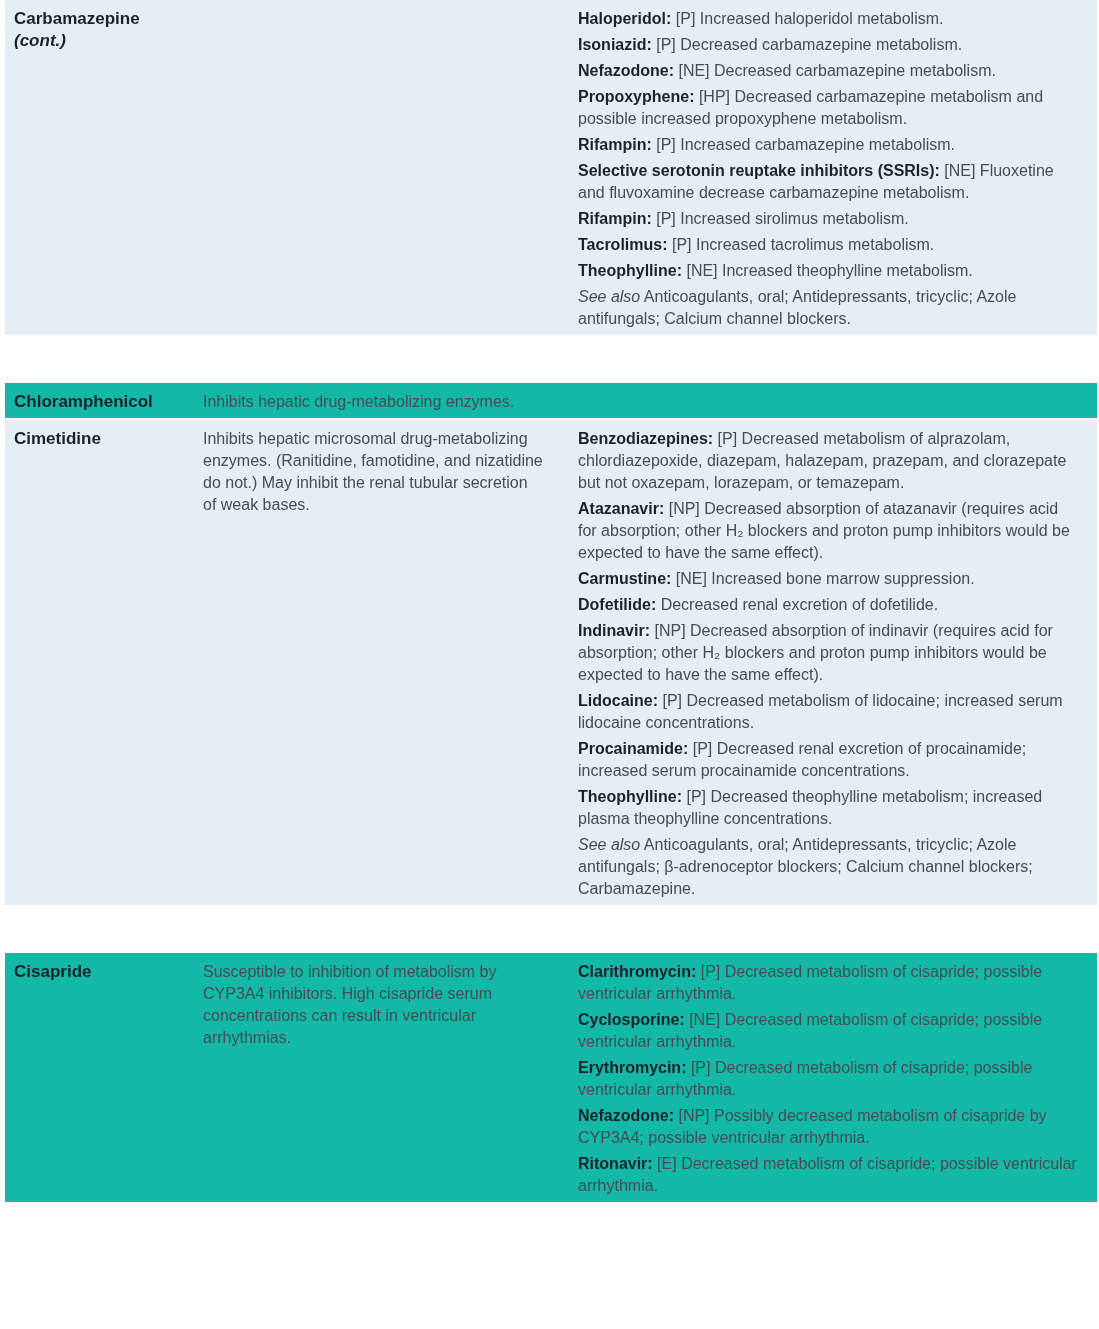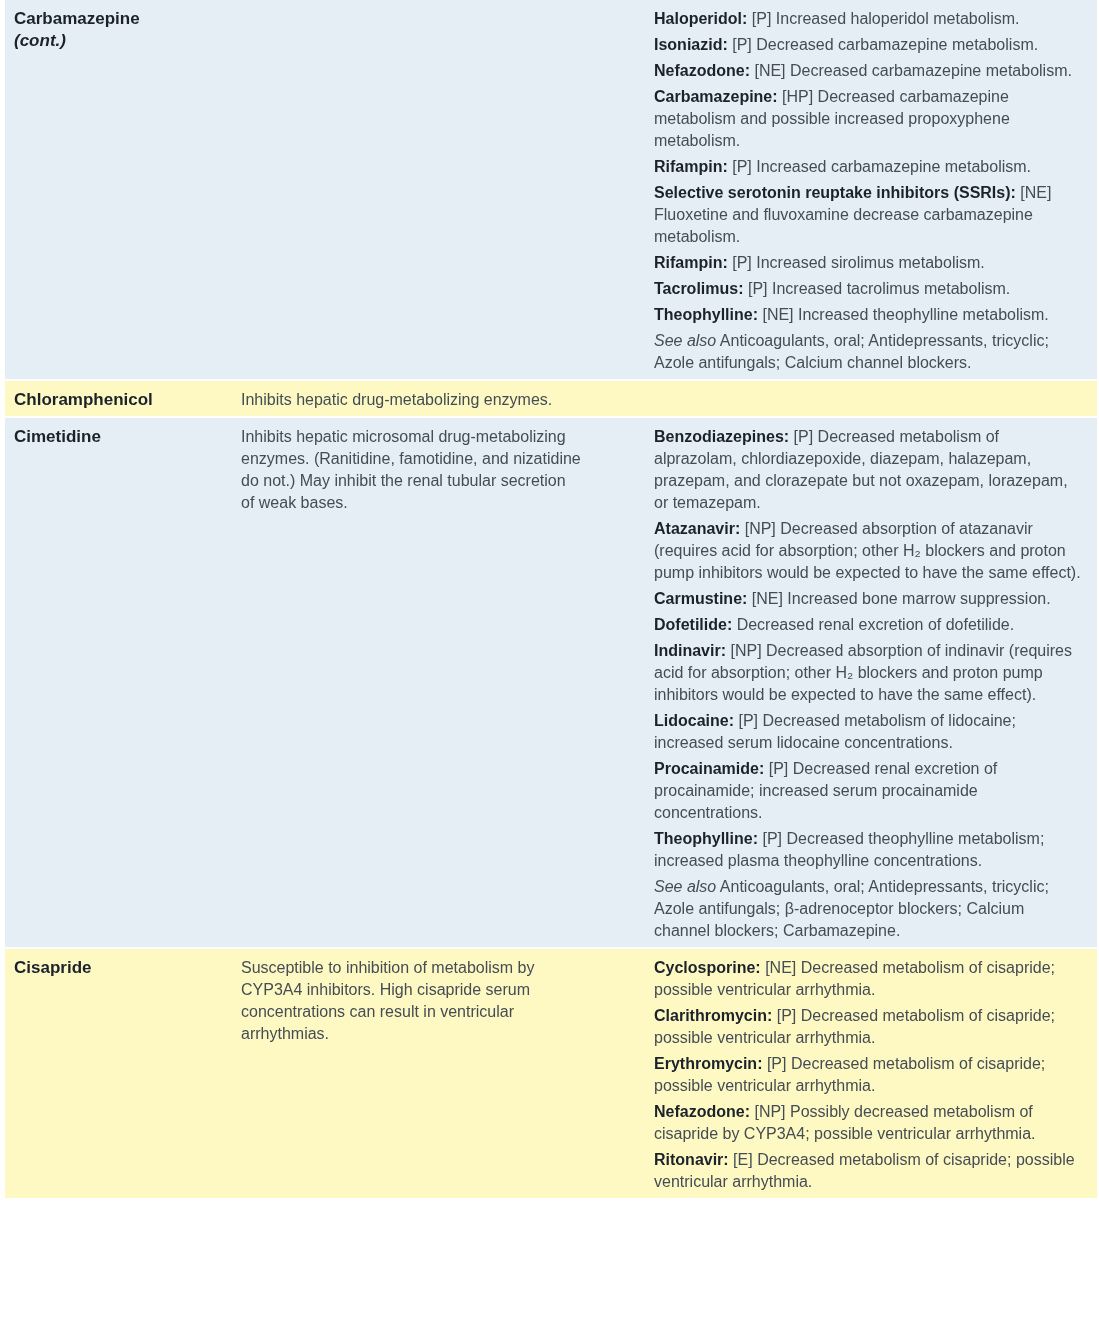--- a/index.html
+++ b/index.html
@@ -15,27 +15,26 @@
   .page {
     padding: 0 2px 0 5px;
     box-sizing: border-box;
     width: 1099px;
   }
   
   .drug-table .row {
     display: grid;
     grid-template-columns: 193px 375px 1fr;
     padding: 6px 0 5px;
-    gap: 38px;
   }
   .drug-table .row + .row {
     border-top: 2px solid #ffffff;
   }
   .row.light { background: #e4eef4; }
-  .row.dark  { background: #fef9c3; }
+  .row.dark  { background: #14b8a6; margin-top: 46px; }
 
   .cell { box-sizing: border-box; }
 
   .col-drug { padding: 2px 10px 0 9px; }
   .drug-name,
   .drug-suffix {
     font-weight: bold;
     font-size: 17px;
     line-height: 22px;
     color: #1c222b;
@@ -71,21 +70,21 @@
       <div class="row light">
         <div class="cell col-drug">
           <div class="drug-name">Carbamazepine</div>
           <div class="drug-suffix">(cont.)</div>
         </div>
         <div class="cell col-mech"></div>
         <div class="cell col-int">
           <p class="entry"><strong class="int-name">Haloperidol:</strong> [P] Increased haloperidol metabolism.</p>
           <p class="entry"><strong class="int-name">Isoniazid:</strong> [P] Decreased carbamazepine metabolism.</p>
           <p class="entry"><strong class="int-name">Nefazodone:</strong> [NE] Decreased carbamazepine metabolism.</p>
-          <p class="entry"><strong class="int-name">Carbamazepine:</strong> [HP] Decreased carbamazepine metabolism and possible increased propoxyphene metabolism.</p>
+          <p class="entry"><strong class="int-name">Propoxyphene:</strong> [HP] Decreased carbamazepine metabolism and possible increased propoxyphene metabolism.</p>
           <p class="entry"><strong class="int-name">Rifampin:</strong> [P] Increased carbamazepine metabolism.</p>
           <p class="entry"><strong class="int-name">Selective serotonin reuptake inhibitors (SSRIs):</strong> [NE] Fluoxetine and fluvoxamine decrease carbamazepine metabolism.</p>
           <p class="entry"><strong class="int-name">Rifampin:</strong> [P] Increased sirolimus metabolism.</p>
           <p class="entry"><strong class="int-name">Tacrolimus:</strong> [P] Increased tacrolimus metabolism.</p>
           <p class="entry"><strong class="int-name">Theophylline:</strong> [NE] Increased theophylline metabolism.</p>
           <p class="entry"><em class="see-also-label">See also</em> Anticoagulants, oral; Antidepressants, tricyclic; Azole antifungals; Calcium channel blockers.</p>
         </div>
       </div>
       <div class="row dark">
         <div class="cell col-drug">
@@ -115,22 +114,22 @@
         </div>
       </div>
       <div class="row dark">
         <div class="cell col-drug">
           <div class="drug-name">Cisapride</div>
         </div>
         <div class="cell col-mech">
           <p class="mech">Susceptible to inhibition of metabolism by CYP3A4 inhibitors. High cisapride serum concentrations can result in ventricular arrhythmias.</p>
         </div>
         <div class="cell col-int">
+          <p class="entry"><strong class="int-name">Clarithromycin:</strong> [P] Decreased metabolism of cisapride; possible ventricular arrhythmia.</p>
           <p class="entry"><strong class="int-name">Cyclosporine:</strong> [NE] Decreased metabolism of cisapride; possible ventricular arrhythmia.</p>
-          <p class="entry"><strong class="int-name">Clarithromycin:</strong> [P] Decreased metabolism of cisapride; possible ventricular arrhythmia.</p>
           <p class="entry"><strong class="int-name">Erythromycin:</strong> [P] Decreased metabolism of cisapride; possible ventricular arrhythmia.</p>
           <p class="entry"><strong class="int-name">Nefazodone:</strong> [NP] Possibly decreased metabolism of cisapride by CYP3A4; possible ventricular arrhythmia.</p>
           <p class="entry"><strong class="int-name">Ritonavir:</strong> [E] Decreased metabolism of cisapride; possible ventricular arrhythmia.</p>
         </div>
       </div>
     </div>
 
 </div>
 
 </body></html>

